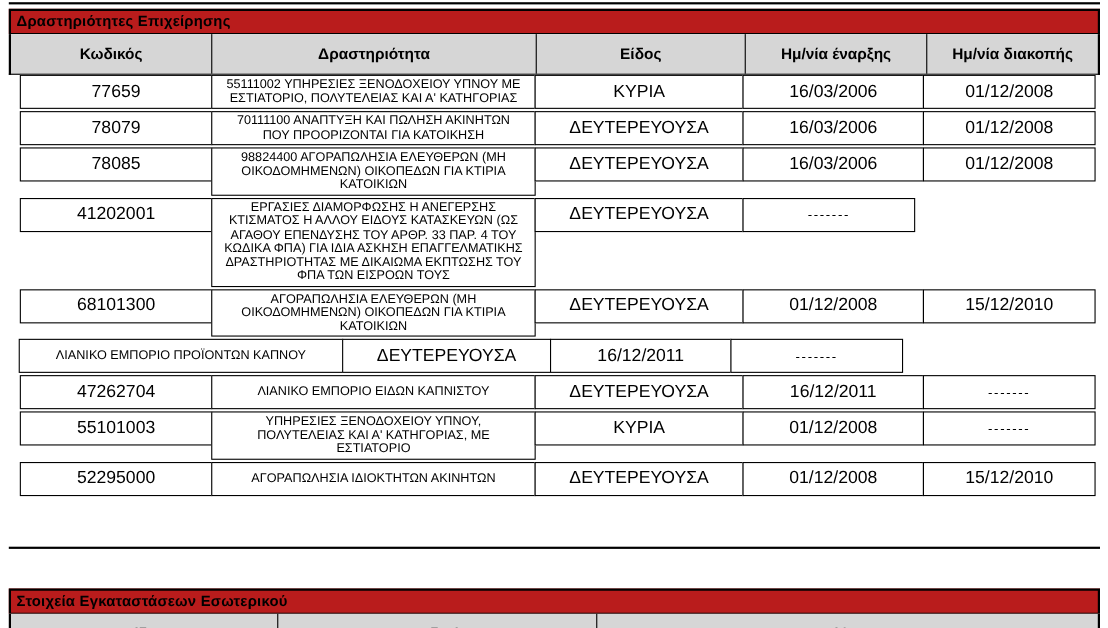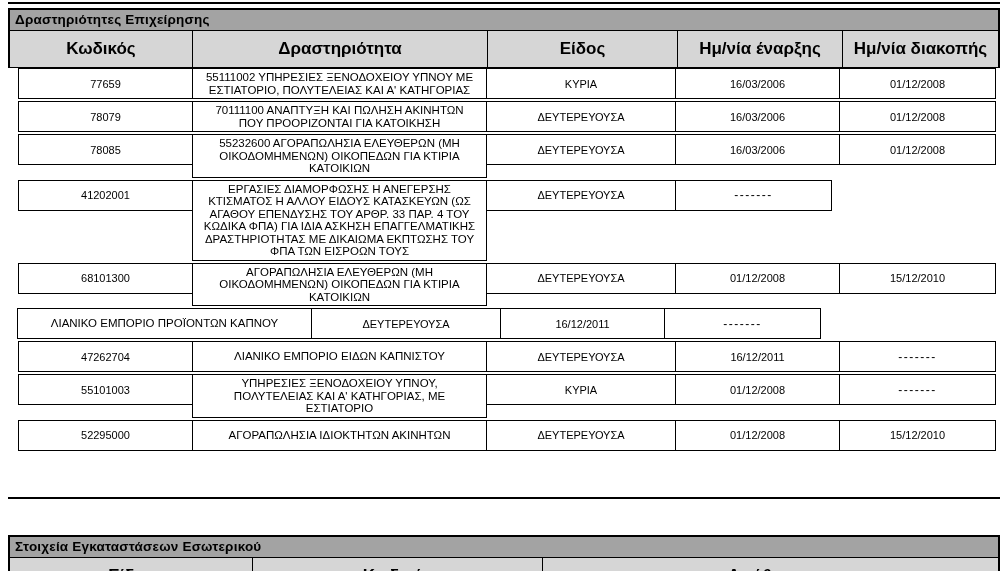--- a/index.html
+++ b/index.html
@@ -6,47 +6,47 @@
   html,body { background:#ffffff; }
   body {
     width:1007px; height:571px; overflow:hidden; position:relative;
     font-family:"Liberation Sans","DejaVu Sans",sans-serif; color:#000;
   }
   .abs { position:absolute; left:8px; width:992px; }
   .hline { border-top:2px solid #000; height:0; }
 
   
   .section-title {
-    background:#a3a3a3; border:2px solid #000; border-bottom-width:1px;
+    background:#b91c1c; border:2px solid #000; border-bottom-width:1px;
     height:23px; line-height:19px; font-weight:bold; font-size:13.5px;
     padding-left:5px; letter-spacing:0.2px;
   }
   
   .thead {
     display:flex; background:#d6d6d6; border:2px solid #000; border-top:0;
     border-bottom-width:1px; height:37px;
   }
   .hcell {
     display:flex; align-items:center; justify-content:center;
-    font-weight:bold; font-size:17px; border-right:1px solid #000;
+    font-weight:bold; font-size:14px; border-right:1px solid #000;
   }
   .hcell:last-child { border-right:0; }
   
   .h0 { flex:0 1 183px; } .h1 { flex:0 1 295px; } .h2 { flex:0 1 190px; }
   .h3 { flex:0 1 165px;text-align:center; } .h4 { flex:1 1 155px; }
   
   .f0 { flex:0 1 180px; } .f1 { flex:0 1 243px; } .f2 { flex:0 1 290px; } .f3 { flex:1 1 275px; }
 
   
   #activities-rows { margin-top:0; }
   .drow { display:flex; align-items:stretch; padding-left:10px; margin-bottom:2px; }
   .cell {
     border:1px solid #000; background:#fff;
     display:flex; align-items:center; justify-content:center;
-    text-align:center; font-size:11px;
+    text-align:center; font-size:16px;
   }
   .short { align-self:flex-start; min-height:31px; }
   .c0 { flex:0 0 175px; }
   .c1 { flex:0 0 295px; margin-left:-1px; font-size:11.5px; line-height:12.5px; padding:2px 9px; }
   .c2 { flex:0 0 190px; margin-left:-1px; }
   .c3 { flex:0 0 165px; margin-left:-1px; }
   .c4 { flex:0 0 157px; margin-left:-1px; }
   .dash { letter-spacing:1.5px; font-size:12px; }
 </style>
 </head>
@@ -77,21 +77,21 @@
   <div class="drow">
     <div class="cell c0 short">78079</div>
     <div class="cell c1">70111100   ΑΝΑΠΤΥΞΗ ΚΑΙ ΠΩΛΗΣΗ ΑΚΙΝΗΤΩΝ ΠΟΥ ΠΡΟΟΡΙΖΟΝΤΑΙ ΓΙΑ ΚΑΤΟΙΚΗΣΗ</div>
     <div class="cell c2 short">ΔΕΥΤΕΡΕΥΟΥΣΑ</div>
     <div class="cell c3 short">16/03/2006</div>
     <div class="cell c4 short">01/12/2008</div>
   </div>
 
   <div class="drow">
     <div class="cell c0 short">78085</div>
-    <div class="cell c1">55232600   ΑΓΟΡΑΠΩΛΗΣΙΑ ΕΛΕΥΘΕΡΩΝ (ΜΗ ΟΙΚΟΔΟΜΗΜΕΝΩΝ) ΟΙΚΟΠΕΔΩΝ ΓΙΑ ΚΤΙΡΙΑ ΚΑΤΟΙΚΙΩΝ</div>
+    <div class="cell c1">98824400   ΑΓΟΡΑΠΩΛΗΣΙΑ ΕΛΕΥΘΕΡΩΝ (ΜΗ ΟΙΚΟΔΟΜΗΜΕΝΩΝ) ΟΙΚΟΠΕΔΩΝ ΓΙΑ ΚΤΙΡΙΑ ΚΑΤΟΙΚΙΩΝ</div>
     <div class="cell c2 short">ΔΕΥΤΕΡΕΥΟΥΣΑ</div>
     <div class="cell c3 short">16/03/2006</div>
     <div class="cell c4 short">01/12/2008</div>
   </div>
 
   <div class="drow">
     <div class="cell c0 short">41202001</div>
     <div class="cell c1">ΕΡΓΑΣΙΕΣ ΔΙΑΜΟΡΦΩΣΗΣ Η ΑΝΕΓΕΡΣΗΣ ΚΤΙΣΜΑΤΟΣ Η ΑΛΛΟΥ ΕΙΔΟΥΣ ΚΑΤΑΣΚΕΥΩΝ (ΩΣ ΑΓΑΘΟΥ ΕΠΕΝΔΥΣΗΣ ΤΟΥ ΑΡΘΡ. 33 ΠΑΡ. 4 ΤΟΥ ΚΩΔΙΚΑ ΦΠΑ) ΓΙΑ ΙΔΙΑ ΑΣΚΗΣΗ ΕΠΑΓΓΕΛΜΑΤΙΚΗΣ ΔΡΑΣΤΗΡΙΟΤΗΤΑΣ ΜΕ ΔΙΚΑΙΩΜΑ ΕΚΠΤΩΣΗΣ ΤΟΥ ΦΠΑ ΤΩΝ ΕΙΣΡΟΩΝ ΤΟΥΣ</div>
     <div class="cell c2 short">ΔΕΥΤΕΡΕΥΟΥΣΑ</div>
     <div class="cell c4 short dash">-------</div>

